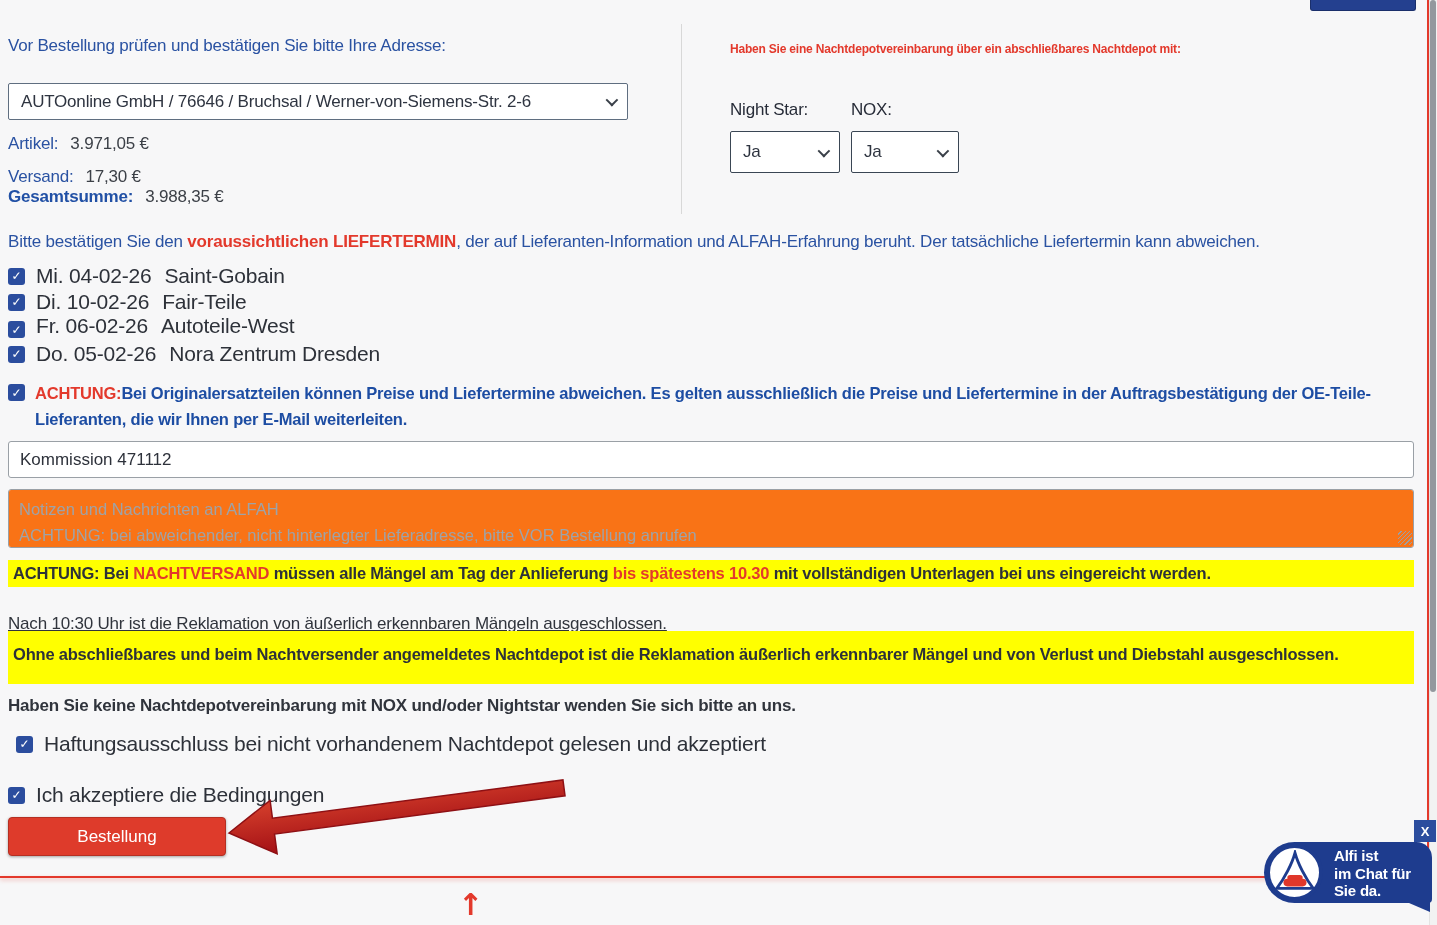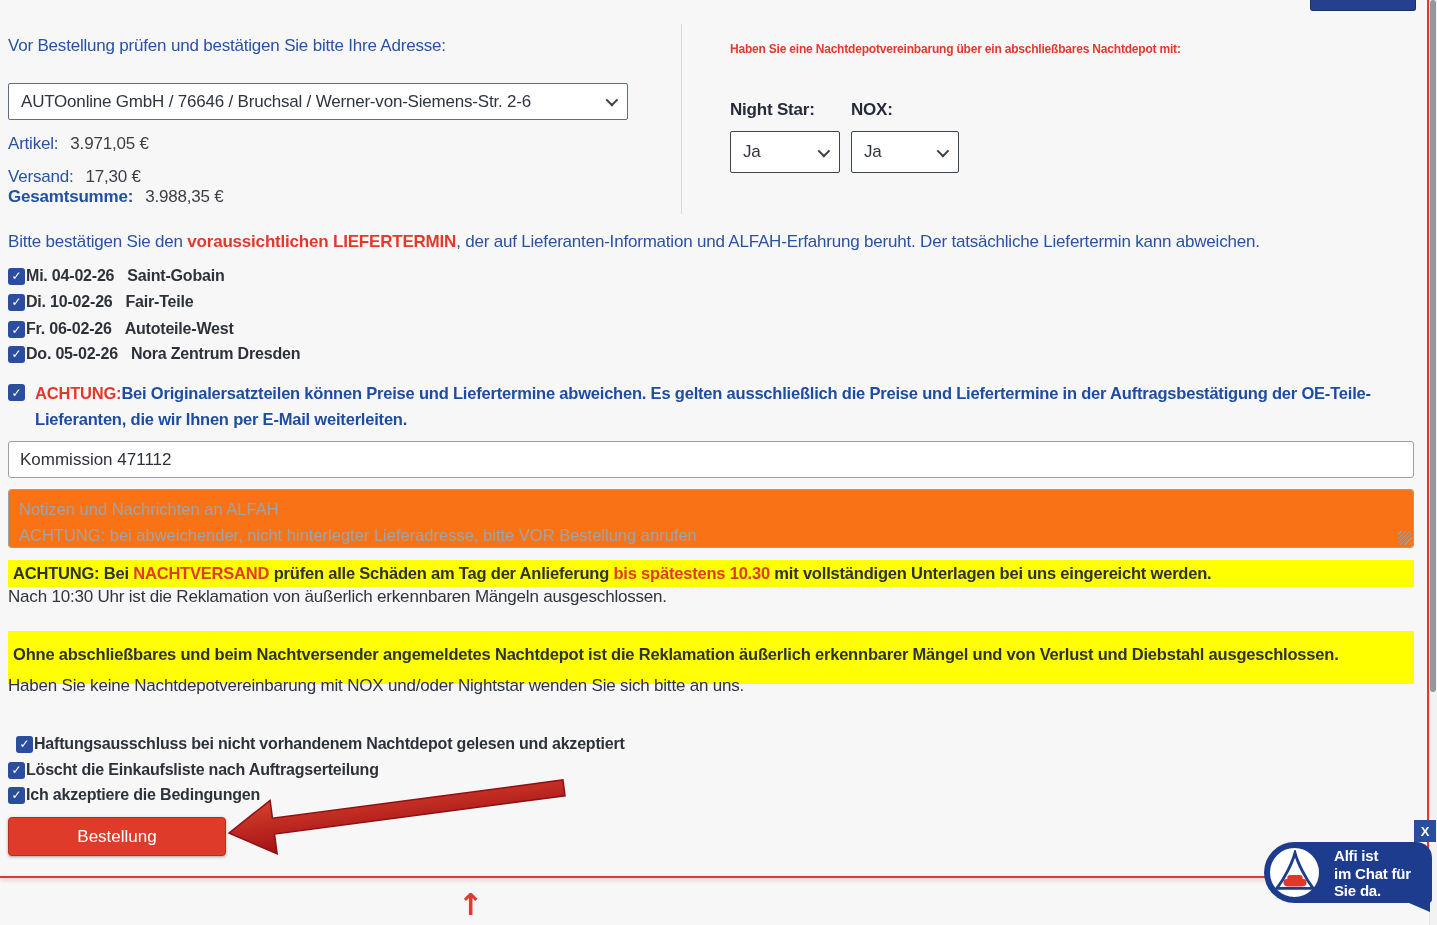--- a/index.html
+++ b/index.html
@@ -22,38 +22,38 @@
   .row-versand { top:167px; }
   .row-gesamt  { top:187px; }
   .row-gesamt .lbl { font-weight:bold; color:#2150a5; }
   .row-gesamt .val { font-weight:500; }
 
   .divider-v { position:absolute; left:681px; top:24px; width:1px; height:190px; background:#d8d8d8; }
 
   
   .nd-question { position:absolute; left:730px; top:36px; width:662px; font-size:12px; font-weight:bold;
                  color:#e3392c; line-height:26px; }
-  .nd-label { position:absolute; top:100px; font-size:17px; font-weight:bold; color:#272c38; }
+  .nd-label { position:absolute; top:100px; font-size:17px; font-weight:normal; color:#272c38; }
   .ns-label { left:730px; } .nox-label { left:851px; }
   .ns-select  { left:730px; top:131px; width:110px; height:42px; border-color:#3a4654; }
   .nox-select { left:851px; top:131px; width:108px; height:42px; border-color:#3a4654; }
 
   .topright-btn { position:absolute; left:1310px; top:0; width:106px; height:11px; background:#24408f;
                   border:1px solid #1a2f6b; border-top:none; border-radius:0 0 3px 3px; }
 
   
   .lt-intro { position:absolute; left:8px; top:232px; font-size:17px; color:#2a52a2; white-space:nowrap; }
   .lt-intro .hl { color:#e3392c; font-weight:bold; }
 
   .cb { display:inline-flex; align-items:center; justify-content:center; width:17px; height:17px;
         background:#2b4d9e; border-radius:3px; flex:0 0 auto; cursor:pointer; }
   .cb::after { content:"\2713"; color:#fff; font-size:12px; line-height:1; }
 
   .check-row { position:absolute; left:8px; display:flex; align-items:center; height:20px; }
-  .check-row .txt { margin-left:1px; font-size:16px; font-weight:bold; color:#2d3139; white-space:nowrap; }
+  .check-row .txt { margin-left:11px; font-size:21px; font-weight:normal; color:#2d3139; white-space:nowrap; }
   .lt-r0 { top:266px; } .lt-r1 { top:292px; } .lt-r2 { top:318px;align-items:flex-end; } .lt-r3 { top:344px; }
   .supplier { margin-left:13px; }
   .cf-r0 { top:734px;padding-left:8px; } .cf-r1 { top:760px; } .cf-r2 { top:785px; }
 
   .oe-cb { position:absolute; left:8px; top:384px; }
   .oe-text { position:absolute; left:35px; top:381px; width:1372px; font-size:16.5px; font-weight:bold;
              color:#1d4da3; line-height:25.5px; }
   .oe-text .pre { color:#e3392c; }
 
   
@@ -67,21 +67,21 @@
   .resize-grip { position:absolute; left:1398px; top:531px; width:14px; height:14px;
                  background:repeating-linear-gradient(135deg, transparent 0 2px, #9aa0a6 2px 3px); cursor:nwse-resize; }
 
   
   .warn { position:absolute; left:8px; width:1406px; background:#ffff00; font-size:16.5px; font-weight:bold;
           color:#2d3138; padding:2px 5px; }
   .warn .red { color:#e3392c; }
   .warn1 { top:560px; height:27px; line-height:23px; white-space:nowrap; }
   .warn2 { top:631px; min-height:53px; line-height:26px; padding:10px 5px; }
   .plain-note { position:absolute; left:8px; font-size:17px; color:#30343c; white-space:nowrap; }
-  .note1 { top:587px; } .note2 { top:676px; }
+  .note1 { top:614px;text-decoration:underline; } .note2 { top:696px;font-weight:bold; }
 
   
   .order-btn { position:absolute; left:8px; top:817px; width:218px; height:39px; background:#de3b2b;
                border:1px solid #b52f22; border-radius:4px; color:#fff; font-family:"Liberation Sans", sans-serif;
                font-size:17px; display:flex; align-items:center; justify-content:center; cursor:pointer;
                box-shadow:0 1px 3px rgba(0,0,0,0.35); }
   .arrow-annot { position:absolute; left:222px; top:765px; width:350px; height:95px; overflow:visible; pointer-events:none; }
 
   
   .red-hline { position:absolute; left:0; top:876px; width:1429px; height:2px; background:#e3392c;
@@ -168,36 +168,32 @@
     <span class="pre">ACHTUNG:</span><span>Bei Originalersatzteilen können Preise und Liefertermine abweichen. Es gelten ausschließlich die Preise und Liefertermine in der Auftragsbestätigung der OE-Teile-Lieferanten, die wir Ihnen per E-Mail weiterleiten.</span>
   </div>
 
   <input class="komm-input" type="text" value="Kommission 471112" style="">
 
   <textarea class="notes-area" placeholder="Notizen und Nachrichten an ALFAH
 ACHTUNG: bei abweichender, nicht hinterlegter Lieferadresse, bitte VOR Bestellung anrufen" style=""></textarea>
   <div class="resize-grip"></div>
 
   <div class="warn warn1">
-    <span>ACHTUNG: Bei </span><span class="red">NACHTVERSAND</span><span> prüfen alle Schäden am Tag der Anlieferung </span><span class="red">bis spätestens 10.30</span><span> mit vollständigen Unterlagen bei uns eingereicht werden.</span>
+    <span>ACHTUNG: Bei </span><span class="red">NACHTVERSAND</span><span> müssen alle Mängel am Tag der Anlieferung </span><span class="red">bis spätestens 10.30</span><span> mit vollständigen Unterlagen bei uns eingereicht werden.</span>
   </div>
 
   <div class="plain-note note1">Nach 10:30 Uhr ist die Reklamation von äußerlich erkennbaren Mängeln ausgeschlossen.</div>
 
   <div class="warn warn2">Ohne abschließbares und beim Nachtversender angemeldetes Nachtdepot ist die Reklamation äußerlich erkennbarer Mängel und von Verlust und Diebstahl ausgeschlossen.</div>
 
   <div class="plain-note note2">Haben Sie keine Nachtdepotvereinbarung mit NOX und/oder Nightstar wenden Sie sich bitte an uns.</div>
 
   <div class="check-row cf-r0">
     <span class="cb"></span>
     <span class="txt">Haftungsausschluss bei nicht vorhandenem Nachtdepot gelesen und akzeptiert</span>
-  </div>
-  <div class="check-row cf-r1">
-    <span class="cb"></span>
-    <span class="txt">Löscht die Einkaufsliste nach Auftragserteilung</span>
   </div>
   <div class="check-row cf-r2">
     <span class="cb"></span>
     <span class="txt">Ich akzeptiere die Bedingungen</span>
   </div>
 
   <button class="order-btn">Bestellung</button>
 
   <svg class="arrow-annot" viewBox="0 0 350 95">
     <defs>

